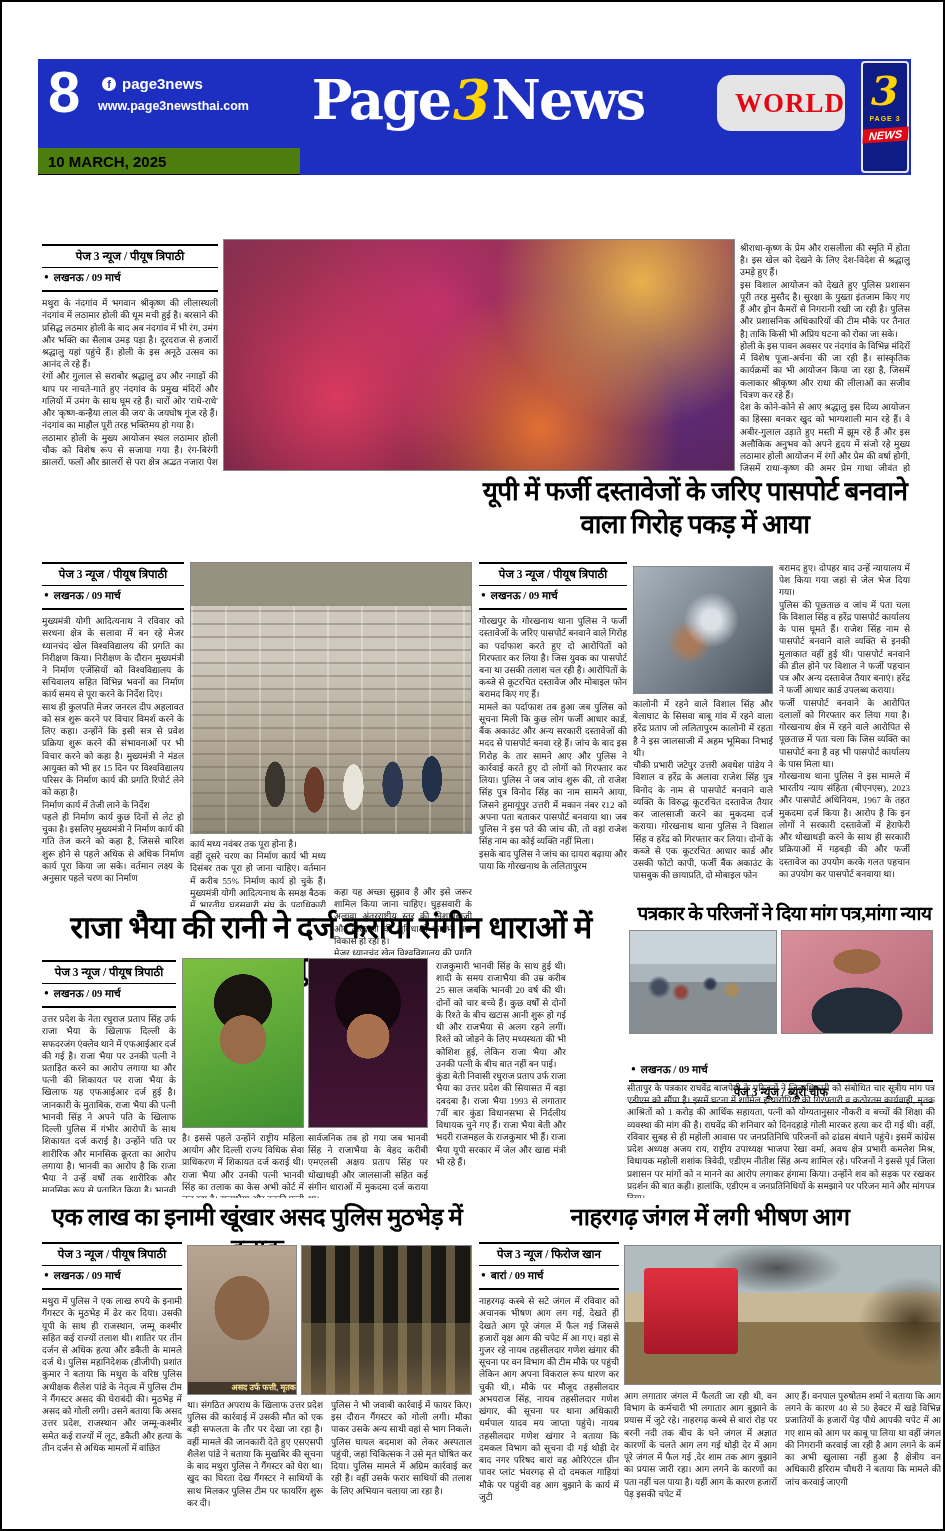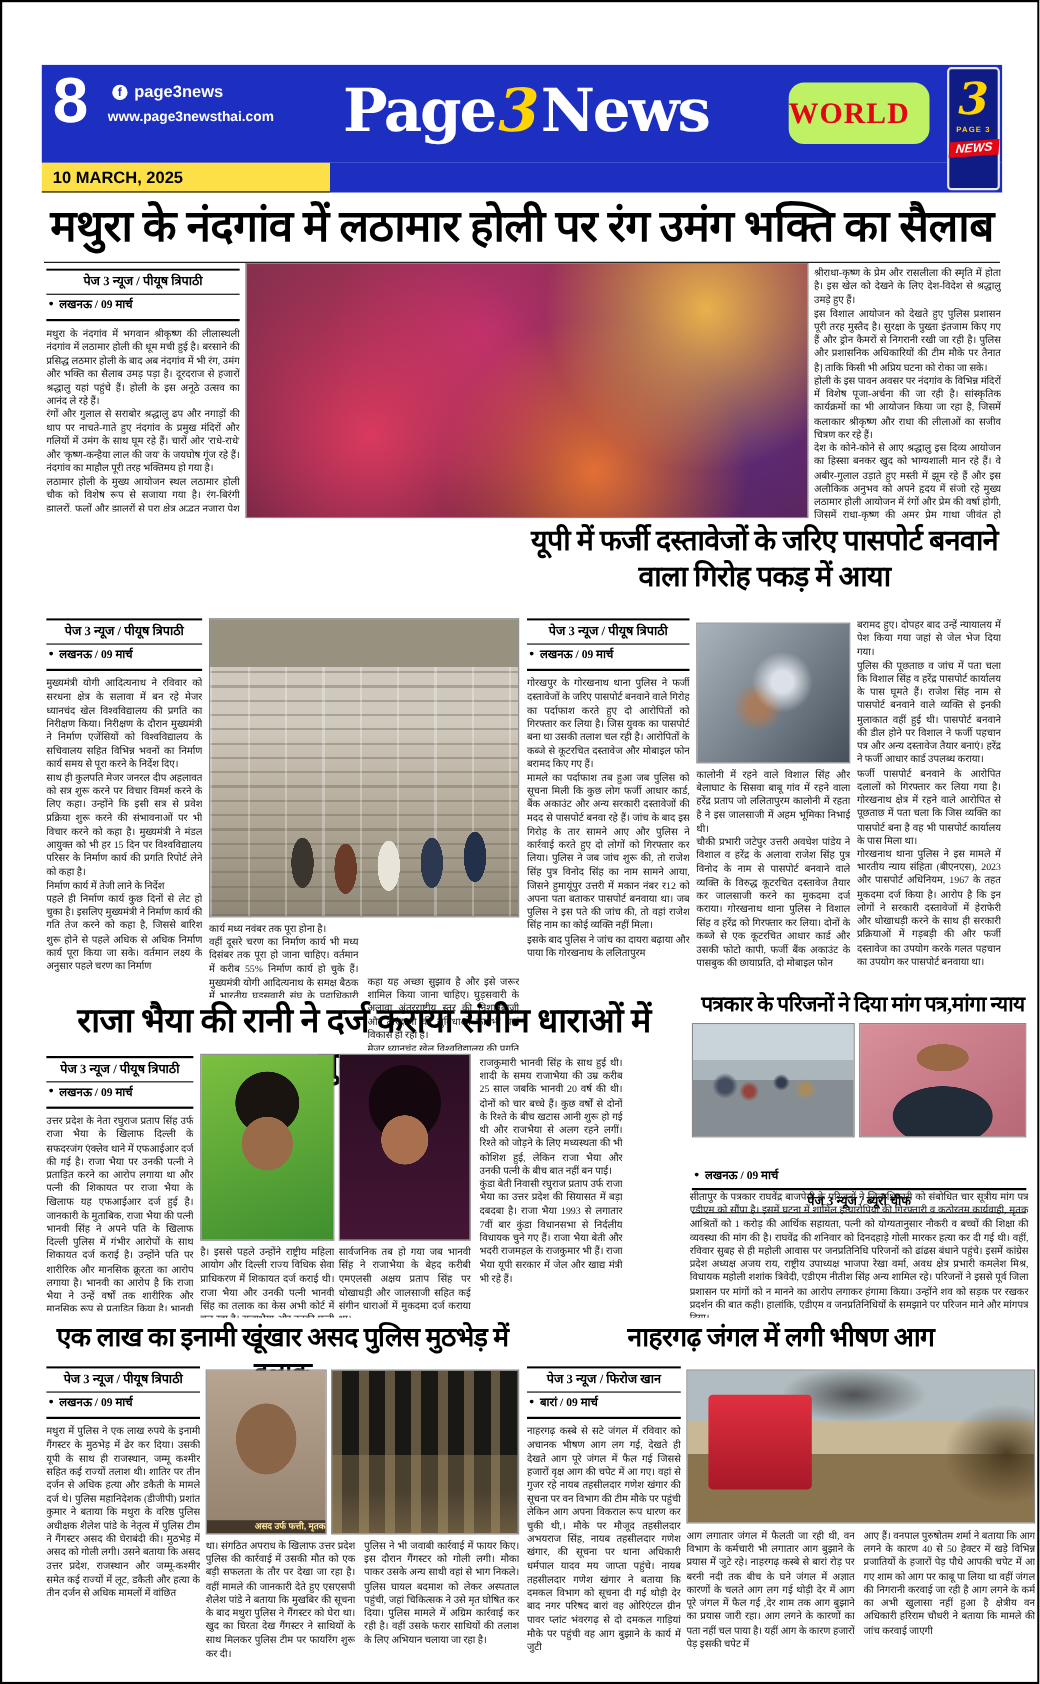--- a/index.html
+++ b/index.html
@@ -7,27 +7,27 @@
         border:2px solid #000;box-sizing:border-box;overflow:hidden;
         font-family:"Liberation Serif",serif;color:#000;}
   .abs{position:absolute;}
   
   .hband{background:#1d2fc0;}
   .pagenum{font-family:"Liberation Sans",sans-serif;font-weight:bold;color:#fff;font-size:58px;line-height:1;}
   .fbicon{width:14px;height:14px;border-radius:50%;background:#fff;color:#1d2fc0;
           font:bold 11px/14px "Liberation Sans",sans-serif;text-align:center;}
   .brand{font:bold 15px "Liberation Sans",sans-serif;color:#fff;}
   .website{font:bold 12.5px "Liberation Sans",sans-serif;color:#fff;}
-  .datestrip{background:#fde047;border-bottom:1px solid #000;
+  .datestrip{background:#4d7c0f;border-bottom:1px solid #000;
              font:bold 15px/27px "Liberation Sans",sans-serif;color:#000;padding-left:10px;box-sizing:border-box;}
   .bluestrip{background:#1d2fc0;}
   .masthead{text-align:center;font-family:"DejaVu Serif",serif;font-weight:bold;
             font-size:54px;line-height:1.4;color:#fff;letter-spacing:-2px;}
   .masthead .m3{color:#ffd400;font-style:italic;padding:0 3px;}
-  .worldbox{background:#bef264;border-radius:14px;text-align:left;}
+  .worldbox{background:#e5e5e5;border-radius:14px;text-align:right;}
   .worldbox span{font:bold 27px/56px "Liberation Serif",serif;color:#e30613;letter-spacing:1px;}
   .logo{background:#101c86;border:2px solid #e8e8e8;border-radius:4px;text-align:center;box-sizing:border-box;}
   .logo .l3{display:block;color:#ffd400;font:bold italic 40px/44px "DejaVu Serif",serif;margin-top:6px;}
   .logo .lp{display:block;color:#ffd400;font:bold 7px "Liberation Sans",sans-serif;letter-spacing:1px;margin-top:2px;}
   .logo .ln{display:inline-block;background:#e30613;color:#fff;font:bold italic 11px/14px "Liberation Sans",sans-serif;
             padding:0 6px;transform:skewX(-8deg) rotate(-4deg);margin-top:6px;}
   
   .headline{font-weight:bold;text-align:center;color:#000;letter-spacing:-0.5px;}
   .h-main{font-size:40px;line-height:1.3;border-bottom:1px solid #000;padding-bottom:6px;}
   .h-2l{font-size:26px;line-height:1.25;}
@@ -113,21 +113,20 @@
     <div class="abs worldbox" style="right:66px;top:16px;width:128px;height:56px;"><span>WORLD</span></div>
   </div>
   <div class="abs datestrip" style="left:36px;top:146px;width:262px;height:27px;">10 MARCH, 2025</div>
   <div class="abs bluestrip" style="left:298px;top:146px;width:611px;height:27px;"></div>
   <div class="abs logo" style="left:859px;top:59px;width:48px;height:112px;">
     <span class="l3">3</span>
     <span class="lp">PAGE 3</span>
     <span class="ln">NEWS</span>
   </div>
 
-  <div class="abs headline h-main" style="left:38px;top:178px;width:869px;">मथुरा के नंदगांव में लठामार होली पर रंग उमंग भक्ति का सैलाब</div>
 
   <div class="abs col" style="left:40px;top:242px;width:176px;height:228px;">
     <div class="bylinebox">
       <div class="byline">पेज 3 न्यूज /  पीयूष त्रिपाठी</div>
       <div class="dateline"><span class="dot">●</span><span>लखनऊ / 09 मार्च</span></div>
     </div>
     <div class="bodytxt" style="height:168px;">मथुरा के नंदगांव में भगवान श्रीकृष्ण की लीलास्थली नंदगांव में लठामार होली की धूम मची हुई है। बरसाने की प्रसिद्ध लठमार होली के बाद अब नंदगांव में भी रंग, उमंग और भक्ति का सैलाब उमड़ पड़ा है। दूरदराज से हजारों श्रद्धालु यहां पहुंचे हैं। होली के इस अनूठे उत्सव का आनंद ले रहे हैं।
 रंगों और गुलाल से सराबोर श्रद्धालु ढप और नगाड़ों की थाप पर नाचते-गाते हुए नंदगांव के प्रमुख मंदिरों और गलियों में उमंग के साथ घूम रहे हैं। चारों ओर 'राधे-राधे' और 'कृष्ण-कन्हैया लाल की जय' के जयघोष गूंज रहे हैं। नंदगांव का माहौल पूरी तरह भक्तिमय हो गया है।
 लठामार होली के मुख्य आयोजन स्थल लठामार होली चौक को विशेष रूप से सजाया गया है। रंग-बिरंगी झालरों, फूलों और झालरों से पूरा क्षेत्र अद्भुत नजारा पेश कर रहा है।
 इस अद्भुत परंपरा के तहत नंदगांव की गोपियां बरसाने के ग्वालों को प्रेम की लाठियों से प्रहार करेंगी और ग्वाले उनकी छेड़छाड़ का आनंद लेंगे। यह आयोजन</div>

